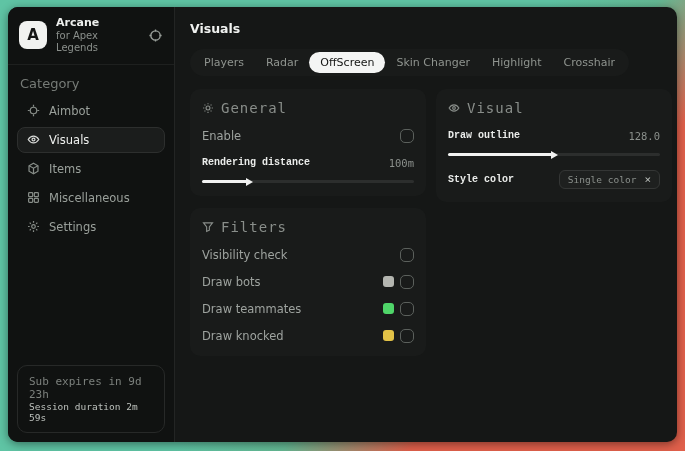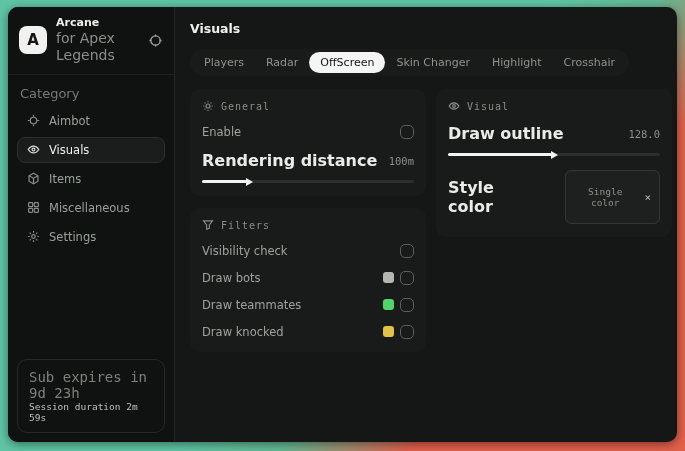--- a/index.html
+++ b/index.html
@@ -24,85 +24,85 @@
     display:flex; align-items:center; gap:9px; padding:9px 11px 9px 11px;
     border-bottom:1px solid #1e201f;
   }
   .logo {
     width:28px; height:28px; background:#f1f2f0; color:#141514;
     border-radius:8px; display:flex; align-items:center; justify-content:center;
     font-weight:bold; font-size:15px;
   }
   .app-meta { flex:1; line-height:1.25; }
   .app-name { font-size:11px; font-weight:bold; color:#eef0ee; }
-  .app-sub  { font-size:14px; color:#8a8f8b; }
+  .app-sub  { font-size:10px; color:#8a8f8b; }
   .hdr-icon { color:#9aa09b; display:flex; cursor:pointer; }
   .category { padding:11px 12px 5px; font-size:13px; color:#767b77; }
   nav { padding:2px 9px;text-align:right; }
   .nav-item {
     display:flex; align-items:center; gap:9px; height:26px; padding:0 9px;
     border-radius:8px; border:1px solid transparent; color:#9aa09b;
     font-size:11.5px; margin-bottom:3px; cursor:pointer;
   }
   .nav-item .nav-ic { display:flex; color:#878d88; }
   .nav-item.active {
     background:#1b1d1c; border-color:#2d2f2e; color:#eef0ee;
   }
   .nav-item.active .nav-ic { color:#d8dad8; }
   .spacer { flex:1; }
   .footer-box {
     margin:9px; border:1px solid #272928; border-radius:10px;
     padding:9px 11px; font-family:"DejaVu Sans Mono","Liberation Mono",monospace;
   }
-  .f1 { font-size:14px; color:#7c817d; }
+  .f1 { font-size:11px; color:#7c817d; }
   .f2 { font-size:9.5px; color:#bcc0bc; margin-top:0; }
   
   main { flex:1; padding:14px 15px; }
   .page-title { font-size:12.5px; font-weight:bold; color:#f0f2f0; }
   .tabs {
     margin-top:13px; display:inline-flex; align-items:center;
     background:#191b1a; border-radius:15px; padding:3px;
   }
   .tab {
     padding:4px 11px; font-size:11px; color:#8f948f; border-radius:12px;
     cursor:pointer; white-space:nowrap;
   }
   .tab.active { background:#f4f5f4; color:#131413; }
   .cards { margin-top:13px; display:flex; gap:10px; align-items:flex-start; }
   .col { width:236px; display:flex; flex-direction:column; gap:12px; }
   .card { background:#191b1a; border-radius:10px; padding:11px 12px 13px; }
   .card-head {
     display:flex; align-items:center; gap:7px; color:#898e8a;
     font-family:"DejaVu Sans Mono","Liberation Mono",monospace;
-    font-size:10px; letter-spacing:1px;
+    font-size:14px; letter-spacing:1px;
   }
   .card-head .ci { display:flex; color:#898e8a; }
   .row {
     display:flex; align-items:center; justify-content:space-between;
     margin-top:12px; min-height:15px;
   }
   .lbl  { font-size:11.5px; color:#9ea39f; }
-  .lblb { font-size:16px; color:#eaecea; font-weight:600; }
+  .lblb { font-size:10px; color:#eaecea; font-weight:600;font-family:Liberation Mono, monospace; }
   .val  { font-family:"DejaVu Sans Mono","Liberation Mono",monospace; font-size:10.5px; color:#8b908c; }
   .checkbox {
     width:14px; height:14px; border:1.5px solid #5b605c; border-radius:5px;
     background:transparent; cursor:pointer; flex:0 0 14px;
   }
   .slider { position:relative; height:3px; background:#2c2e2d; border-radius:2px; margin-top:10px; cursor:pointer; }
   .slider-fill { position:absolute; left:0; top:0; height:3px; background:#f2f3f2; border-radius:2px; }
   .slider-thumb {
     position:absolute; top:50%; transform:translate(-3px,-50%);
     width:0; height:0; border-top:4px solid transparent; border-bottom:4px solid transparent;
     border-left:7px solid #f2f3f2; cursor:grab;
   }
   .right-group { display:flex; align-items:center; gap:6px; }
   .swatch { width:11px; height:11px; border-radius:3px; flex:0 0 11px; }
   .select-pill {
     display:flex; align-items:center; gap:8px; background:#1e201f;
-    border:1px solid #343635; border-radius:6px; padding:15px 8px;
+    border:1px solid #343635; border-radius:6px; padding:3px 8px;
     font-family:"DejaVu Sans Mono","Liberation Mono",monospace;
     font-size:9.5px; color:#8b908c; cursor:pointer;
   }
   .select-pill .x { color:#b9bdb9; font-size:11px; line-height:1; cursor:pointer; }
   svg { display:block; }
 </style>
 </head>
 <body>
 
 <div class="window">

